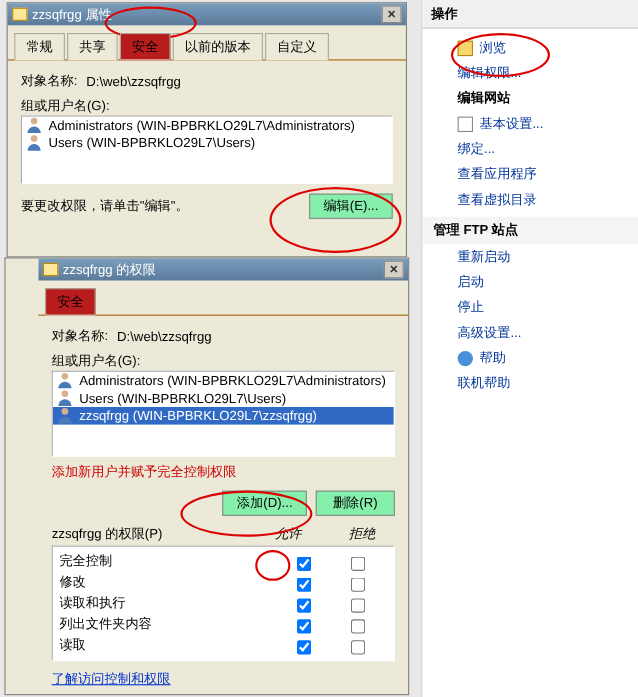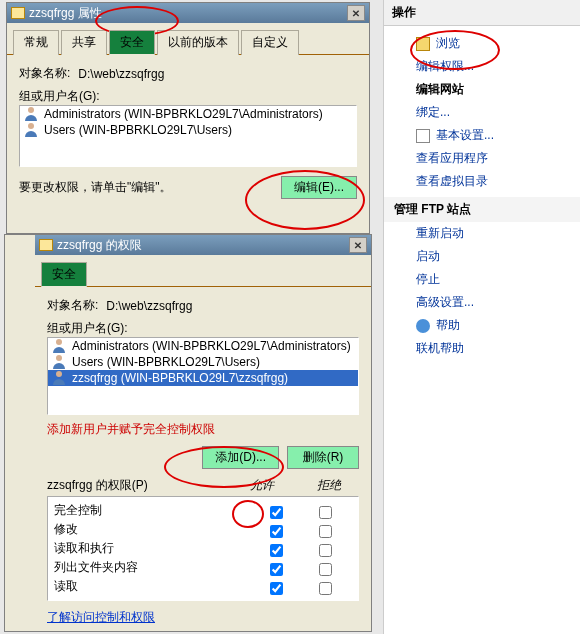--- a/index.html
+++ b/index.html
@@ -7,21 +7,21 @@
 
 
 .dialog { position: absolute; background: #ece9d8; border: 1px solid #808080; }
 .titlebar { background: linear-gradient(#7b9ebd, #5a7a9a); color: #fff; padding: 3px 4px; display: flex; align-items: center; justify-content: space-between; height: 20px; }
 .titlebar .tl { display: flex; align-items: center; gap: 4px; }
 .titlebar .folder-icon { width: 14px; height: 12px; background: #fce79a; border: 1px solid #b8860b; }
 .titlebar .close { width: 18px; height: 16px; background: #d4d0c8; border: 1px solid #888; display: flex; align-items: center; justify-content: center; font-size: 10px; color: #333; font-weight: bold; cursor: pointer; }
 
 .tabs { display: flex; padding: 6px 6px 0 6px; border-bottom: 1px solid #a16207; }
 .tab { padding: 3px 10px; border: 1px solid #aca899; border-bottom: none; background: #ece9d8; margin-right: 2px; cursor: pointer; position: relative; top: 1px; }
-.tab.active { background: #15803d; border-bottom: 1px solid #ece9d8; z-index: 2; }
+.tab.active { background: #b91c1c; border-bottom: 1px solid #ece9d8; z-index: 2; }
 
 .body { padding: 10px 12px; }
 .row { display: flex; align-items: center; margin-bottom: 6px; }
 .label { margin-right: 8px; }
 .listbox { border: 1px inset #fff; background: #fff; height: 62px; overflow: auto; margin-bottom: 6px; }
 .listbox .item { display: flex; align-items: center; padding: 1px 4px; gap: 4px; }
 .listbox .item.sel { background: #316ac5; color: #fff; }
 .user-icon { width: 16px; height: 14px; display: inline-block; position: relative; }
 .user-icon::before { content: ""; position: absolute; width: 6px; height: 6px; border-radius: 50%; background: #d8b090; top: 0; left: 4px; }
 .user-icon::after { content: ""; position: absolute; width: 12px; height: 6px; background: #4a7ab8; border-radius: 6px 6px 0 0; bottom: 0; left: 1px; }
@@ -191,25 +191,25 @@
         <span class="mini-icon" style="background:#f5d76e;border:1px solid #b8860b;"></span>
         <span>浏览</span>
       </div>
       <div class="panel-item">
         <span>编辑权限...</span>
       </div>
       <div class="panel-item" style="font-weight: bold; color: rgb(0, 0, 0);">
         <span>编辑网站</span>
       </div>
       <div class="panel-item">
-        <span>绑定...</span>
-      </div>
-      <div class="panel-item">
         <span class="mini-icon" style="background:#fff;border:1px solid #888;"></span>
         <span>基本设置...</span>
+      </div>
+      <div class="panel-item">
+        <span>绑定...</span>
       </div>
       <div class="panel-item">
         <span>查看应用程序</span>
       </div>
       <div class="panel-item">
         <span>查看虚拟目录</span>
       </div>
       <div class="panel-item section">
         <span>管理 FTP 站点</span>
       </div>

